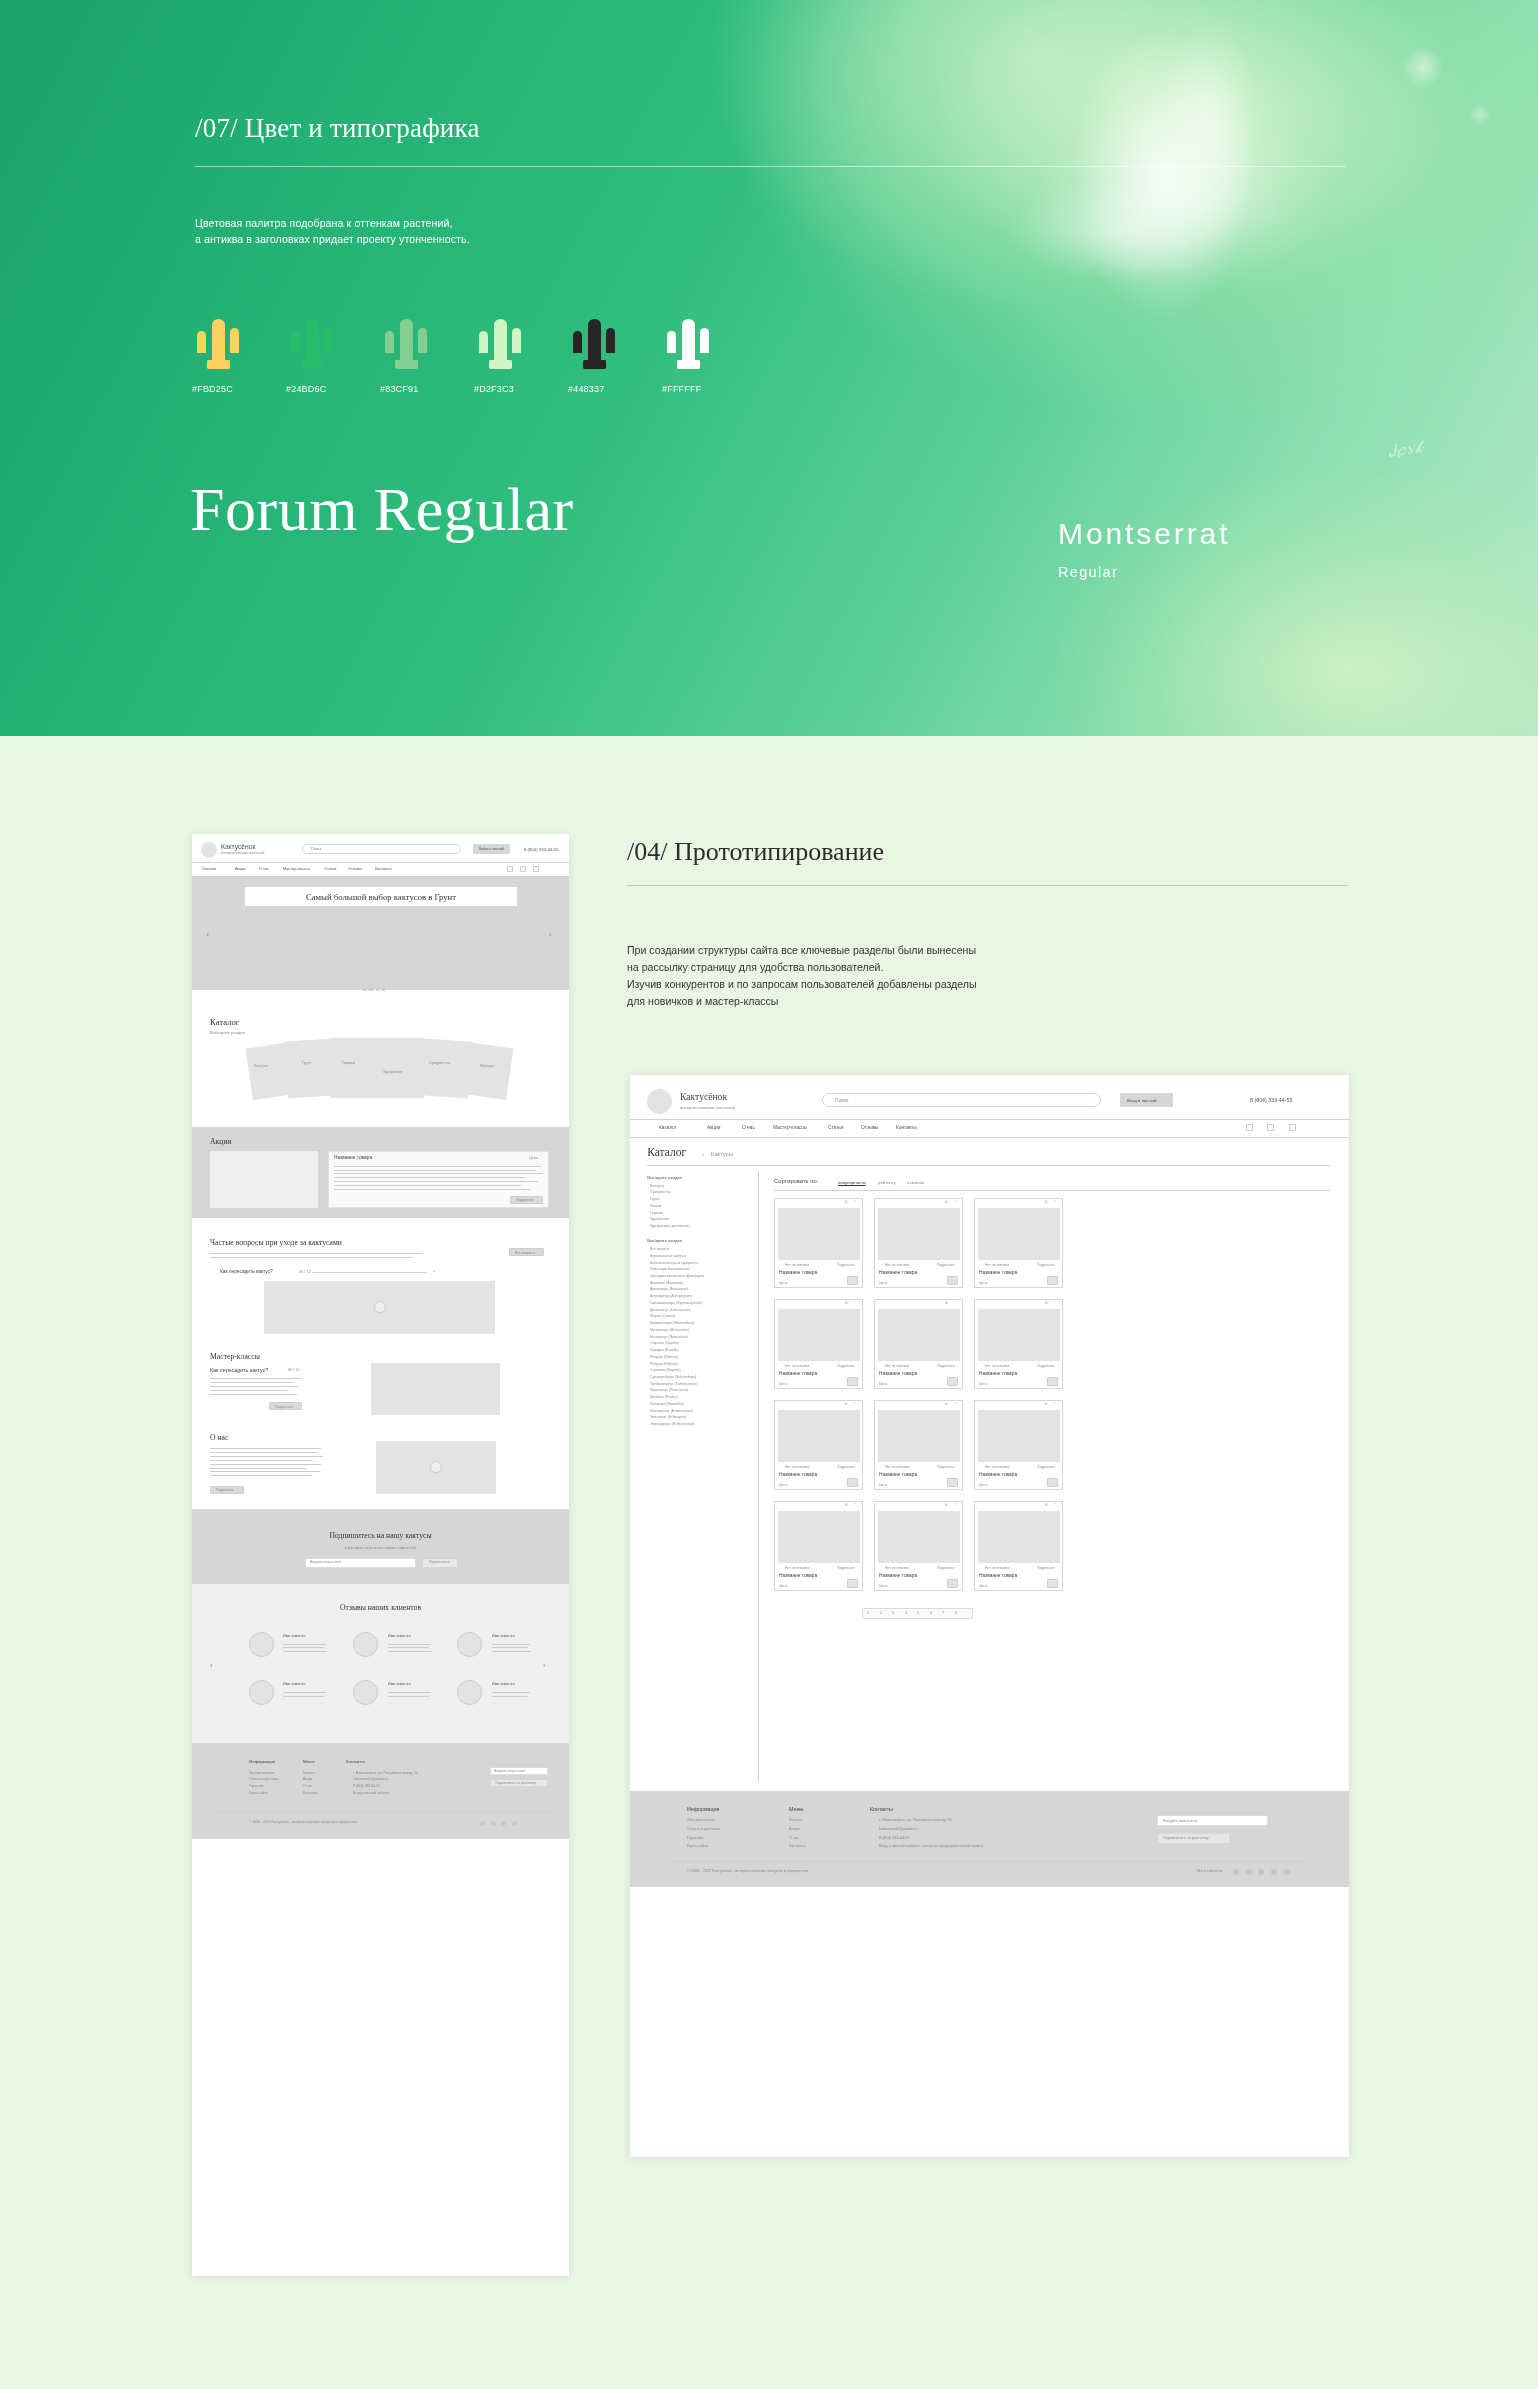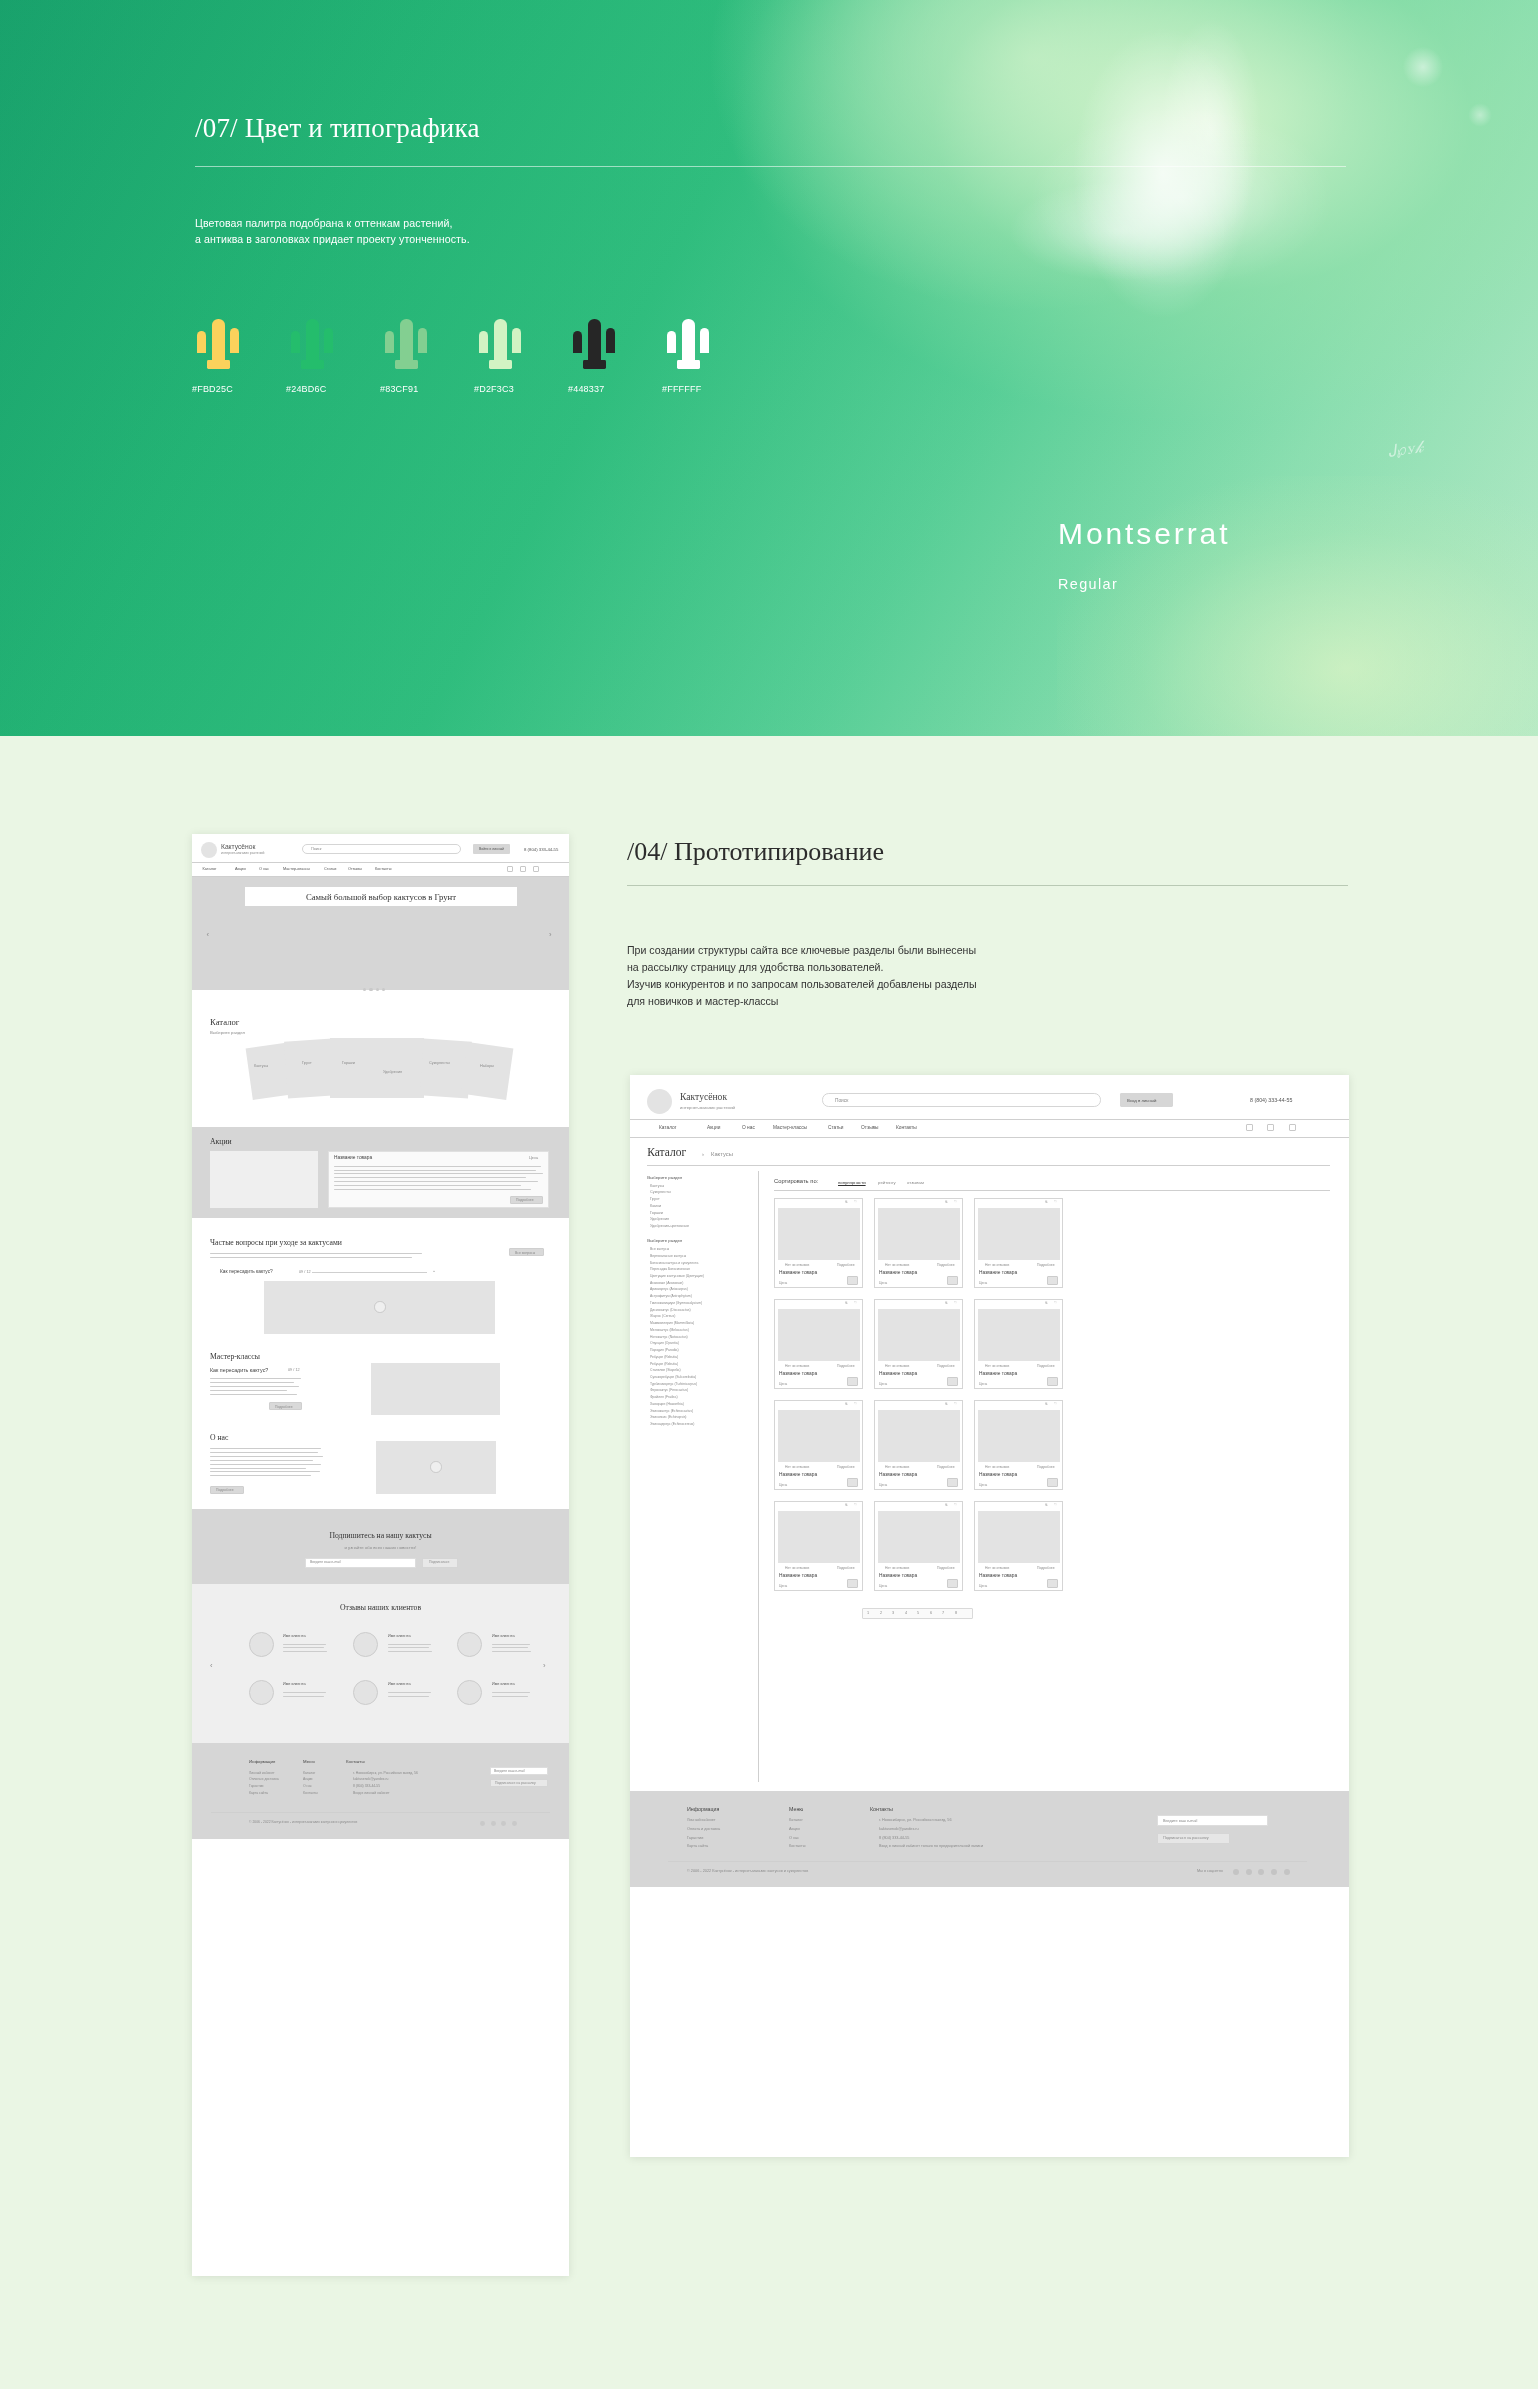--- a/index.html
+++ b/index.html
@@ -111,21 +111,21 @@
     color: #ffffff;
     font-weight: 400;
     letter-spacing: 0.5px;
   }
   .font-mont {
     position: absolute;
     left: 1058px; top: 517px;
     color: #ffffff;
   }
   .font-mont .m1 { font-size: 30px; letter-spacing: 2.9px; font-weight: 400; }
-  .font-mont .m2 { font-size: 14.4px; letter-spacing: 1.4px; margin-top: 25px; font-weight: 400; }
+  .font-mont .m2 { font-size: 14.4px; letter-spacing: 1.4px; margin-top: 13px; font-weight: 400; }
 
   
   .sec7 { position: absolute; left: 0; top: 736px; width: 1538px; height: 1654px; background: #eaf6e4; }
   .sec7-title {
     position: absolute; left: 627px; top: 837px;
     font-family: "Liberation Serif", serif;
     font-size: 26px; color: #2c2c2c; font-weight: 400;
   }
   .sec7-rule { position: absolute; left: 627px; top: 885px; width: 721px; height: 0.5px; background: #b9c9b4; }
   .sec7-lead {
@@ -234,20 +234,21 @@
       <div class="cactus">
         <div class="cac-arm-l2" style="background:#FFFFFF"></div>
           <div class="cac-arm-r2" style="background:#FFFFFF"></div>
         <div class="cac-body" style="background:#FFFFFF"></div>
           <div class="cac-pot" style="background:#FFFFFF"></div>
       </div>
       <div class="hex">#FFFFFF</div>
     </div>
   </div>
 
+  <div class="font-forum">Forum Regular</div>
   <div class="font-mont">
     <div class="m1">Montserrat</div>
     <div class="m2">Regular</div>
   </div>
 </div>
 
 <div class="sec7"></div>
 
 <div class="sec7-title">/04/ Прототипирование</div>
 <div class="sec7-rule"></div>

